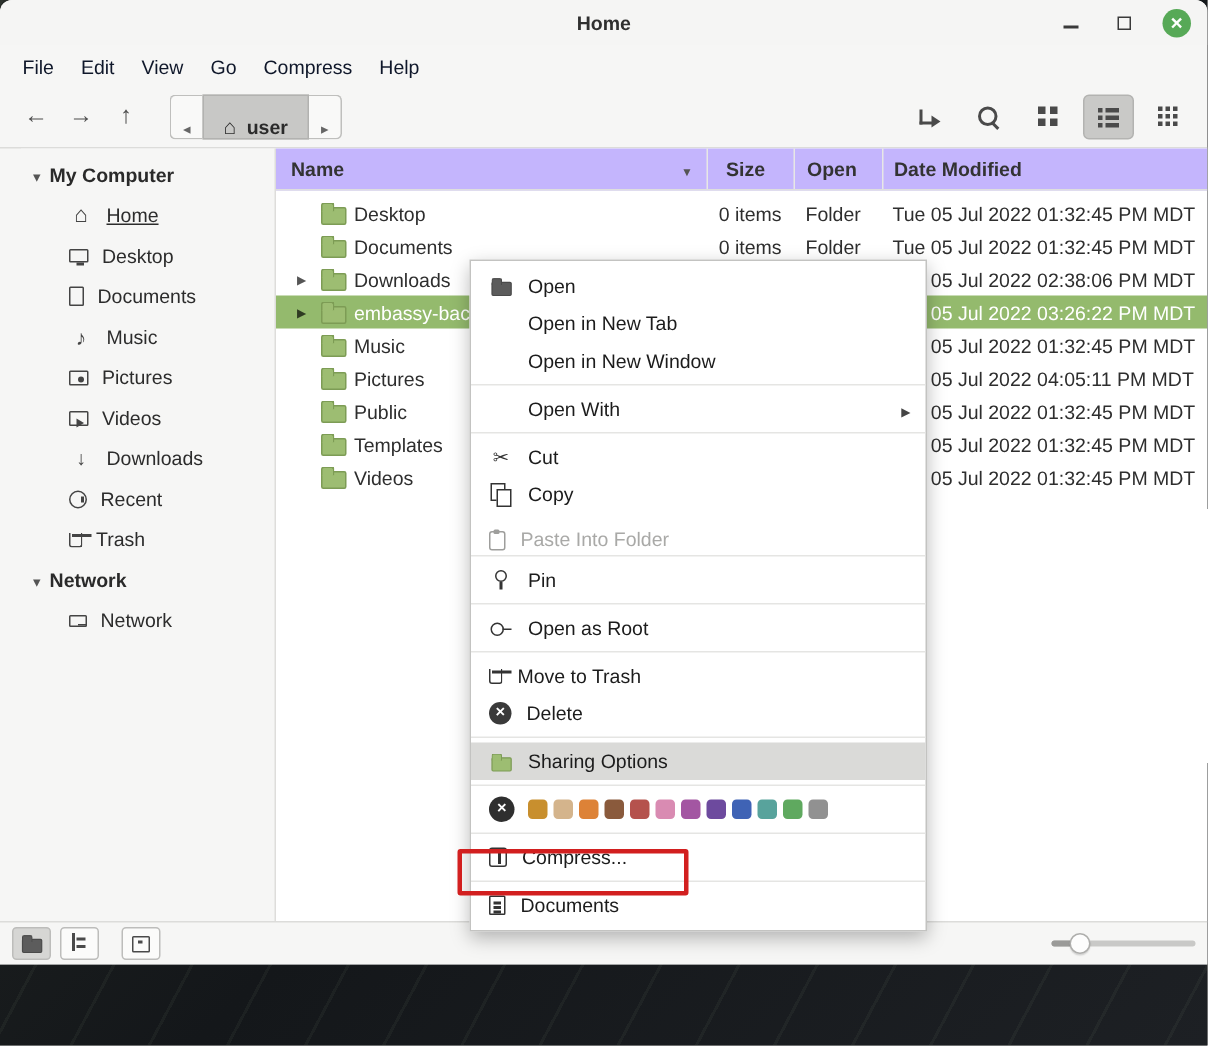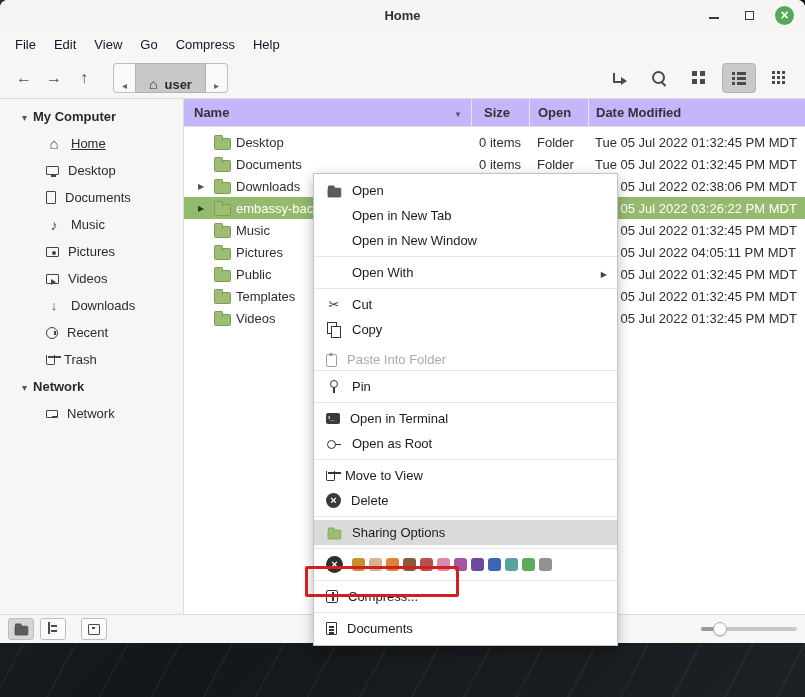--- a/index.html
+++ b/index.html
@@ -478,31 +478,27 @@
       <span class="ic ic-paste"></span>
       <span>Paste Into Folder</span>
     </div>
     <div class="menu-sep"></div>
     <div class="menu-item">
       <span class="ic ic-pin"></span>
       <span>Pin</span>
     </div>
     <div class="menu-sep"></div>
     <div class="menu-item">
-      <span class="ic ic-term"></span>
-      <span>Open in Terminal</span>
-    </div>
-    <div class="menu-item">
       <span class="ic ic-key"></span>
       <span>Open as Root</span>
     </div>
     <div class="menu-sep"></div>
     <div class="menu-item">
       <span class="ic ic-trashm"></span>
-      <span>Move to View</span>
+      <span>Move to Trash</span>
     </div>
     <div class="menu-item">
       <span class="ic ic-delete"></span>
       <span>Delete</span>
     </div>
     <div class="menu-sep"></div>
     <div class="menu-item highlighted">
       <span class="ic icf icf-sm"></span>
       <span>Sharing Options</span>
     </div>

